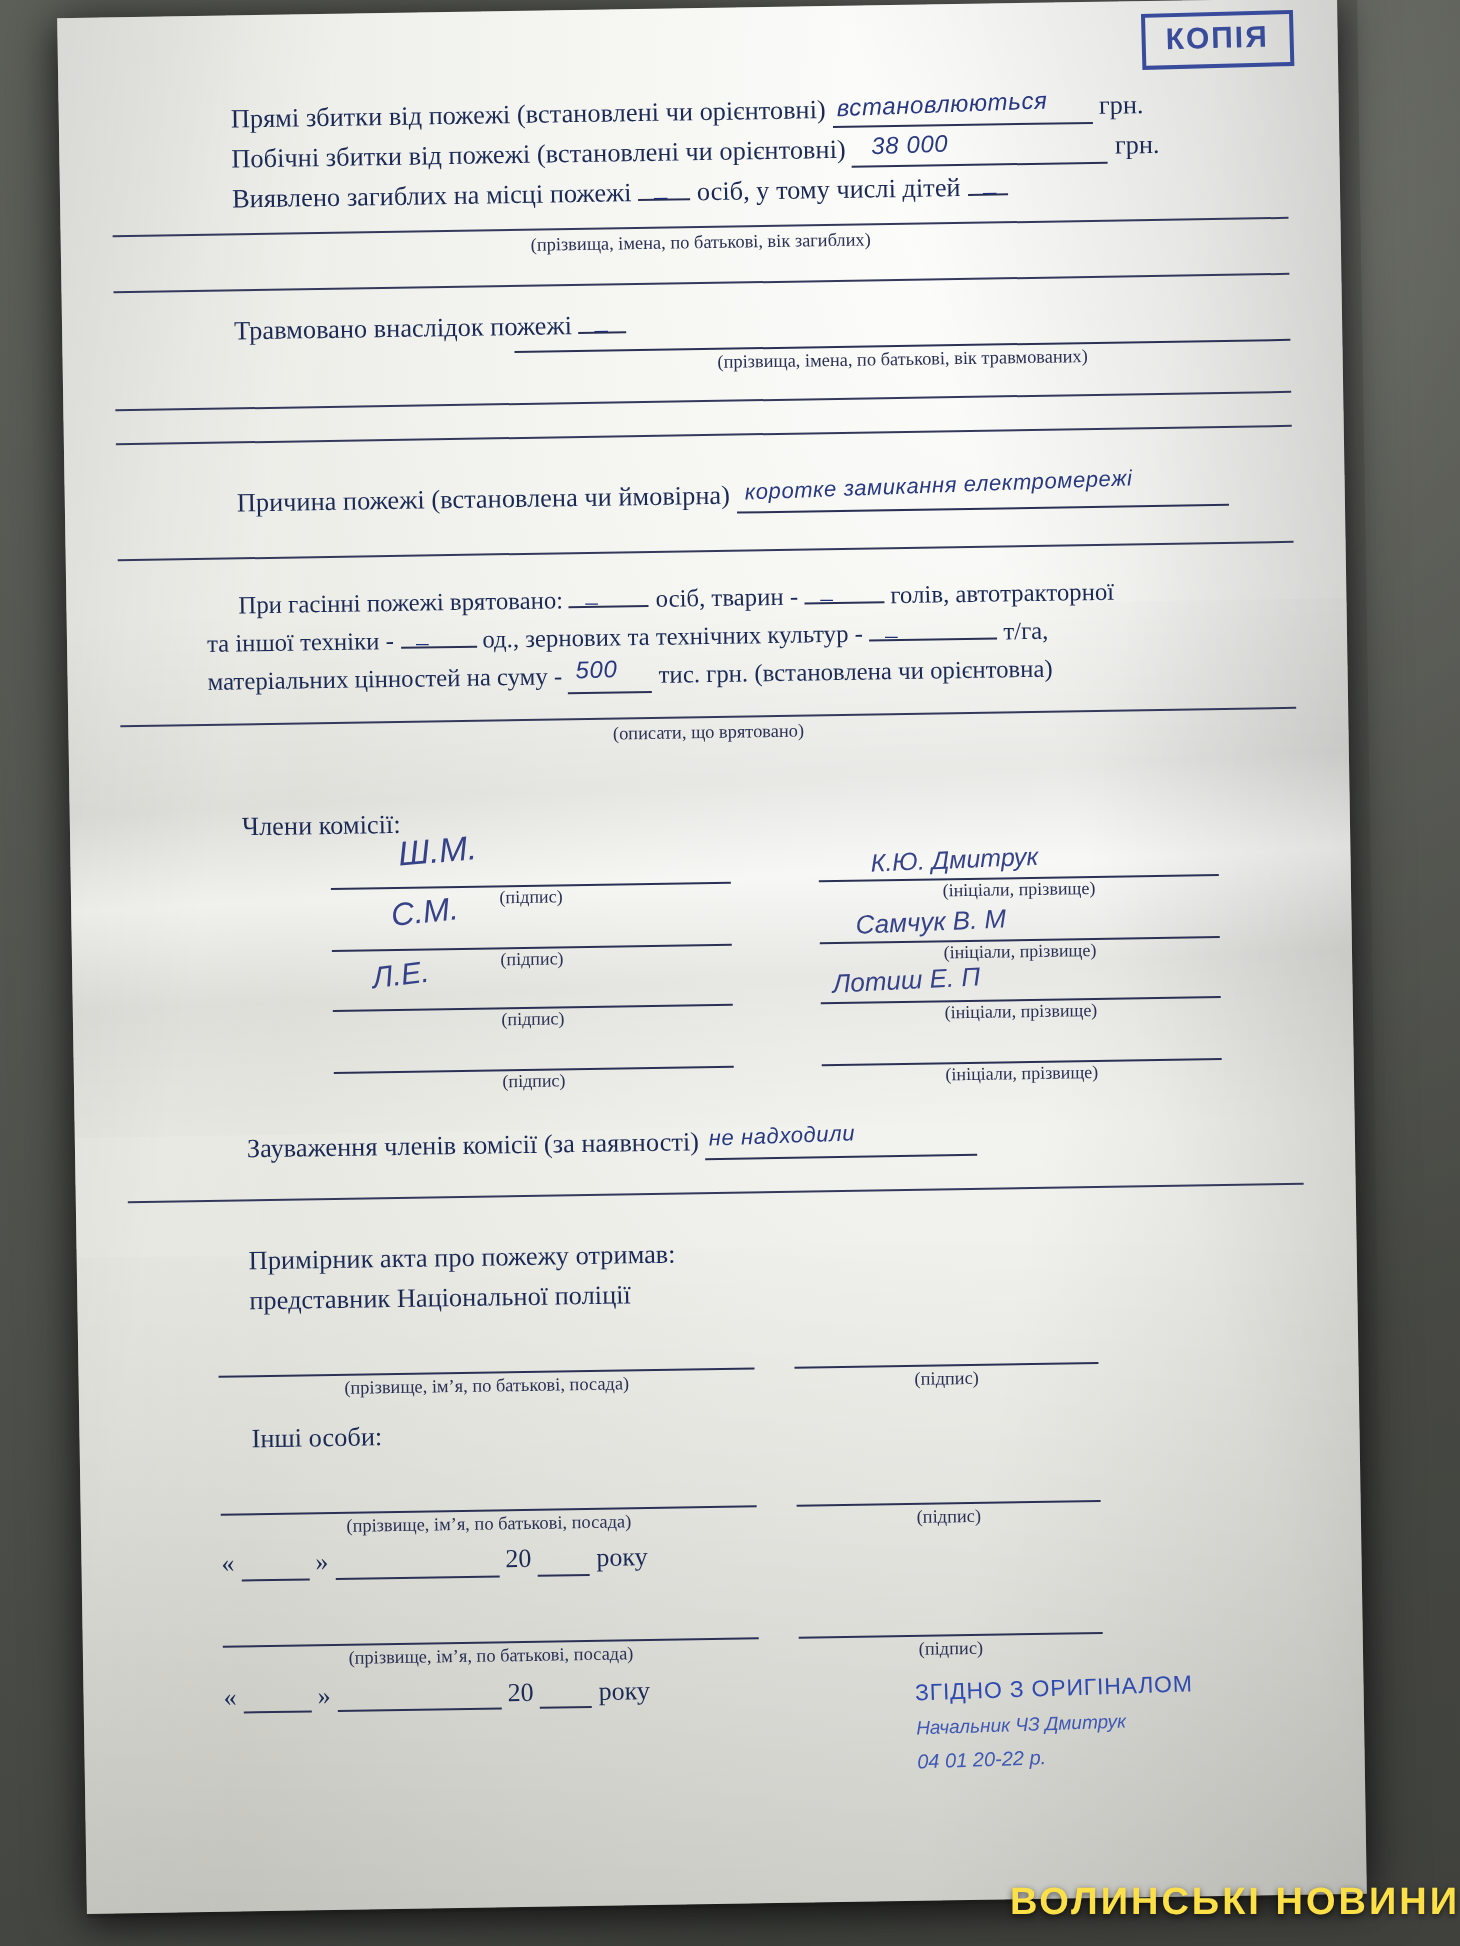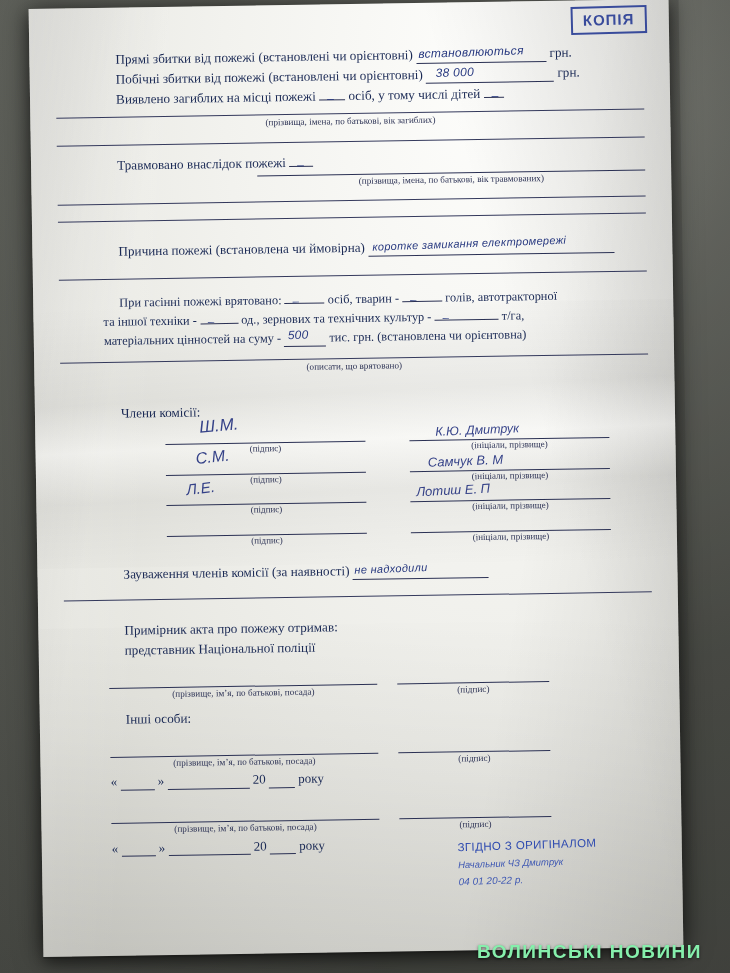--- a/index.html
+++ b/index.html
@@ -119,23 +119,23 @@
     position:absolute;left:416px;top:836px;width:205px;
     color:#2f4bb0;font-family:"Liberation Sans", sans-serif;
     transform:rotate(-1deg);
   }
   .stamp .t1{font-size:11.5px;letter-spacing:.4px;}
   .stamp .t2{font-size:9.5px;font-style:italic;margin-top:4px;opacity:.9;}
   .stamp .t3{font-size:10px;font-style:italic;margin-top:5px;opacity:.9;}
 
   
   .watermark{
-    position:absolute;right:28px;bottom:10px;
+    position:absolute;right:0;bottom:10px;
     font-family:"Liberation Sans", sans-serif;
-    font-weight:bold;font-size:19px;color:#86efac;
+    font-weight:bold;font-size:19px;color:#fde047;
     letter-spacing:1.5px;
     text-shadow:0 1px 3px rgba(0,0,0,.6);
   }
   .small{font-size:12.4px;}
 </style>
 </head>
 <body>
 
 <div class="photo-bg"></div>
 

